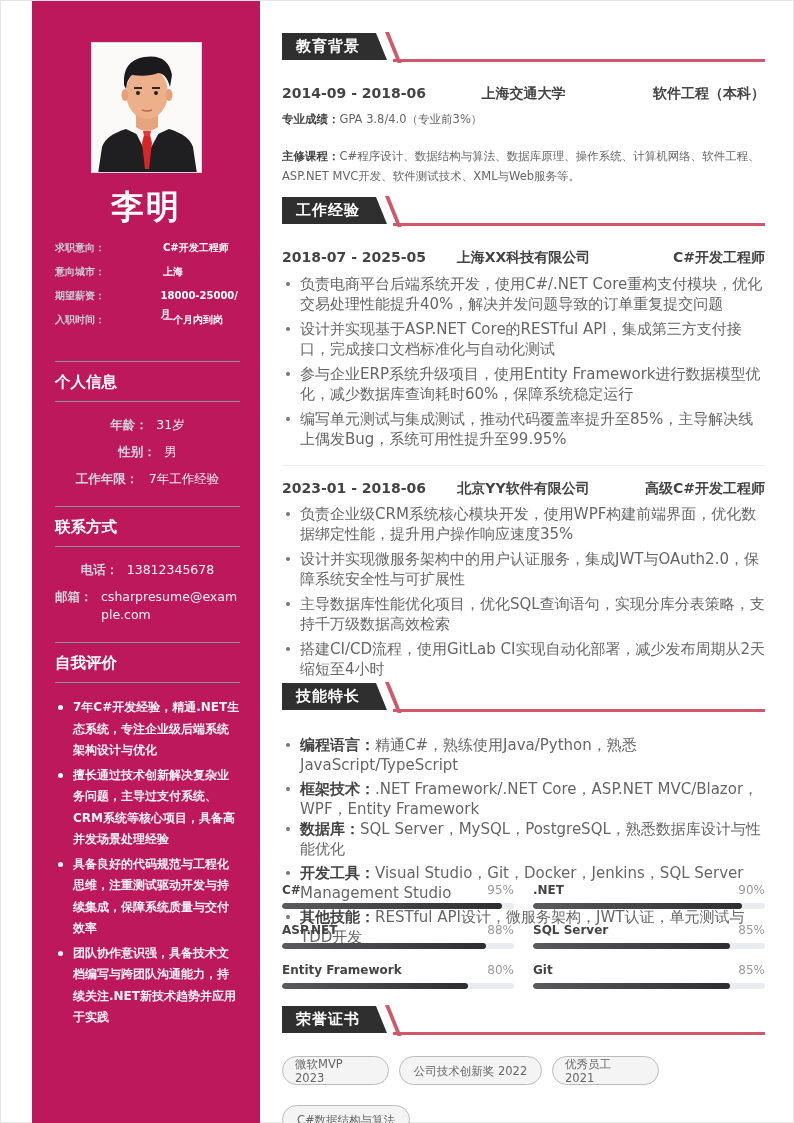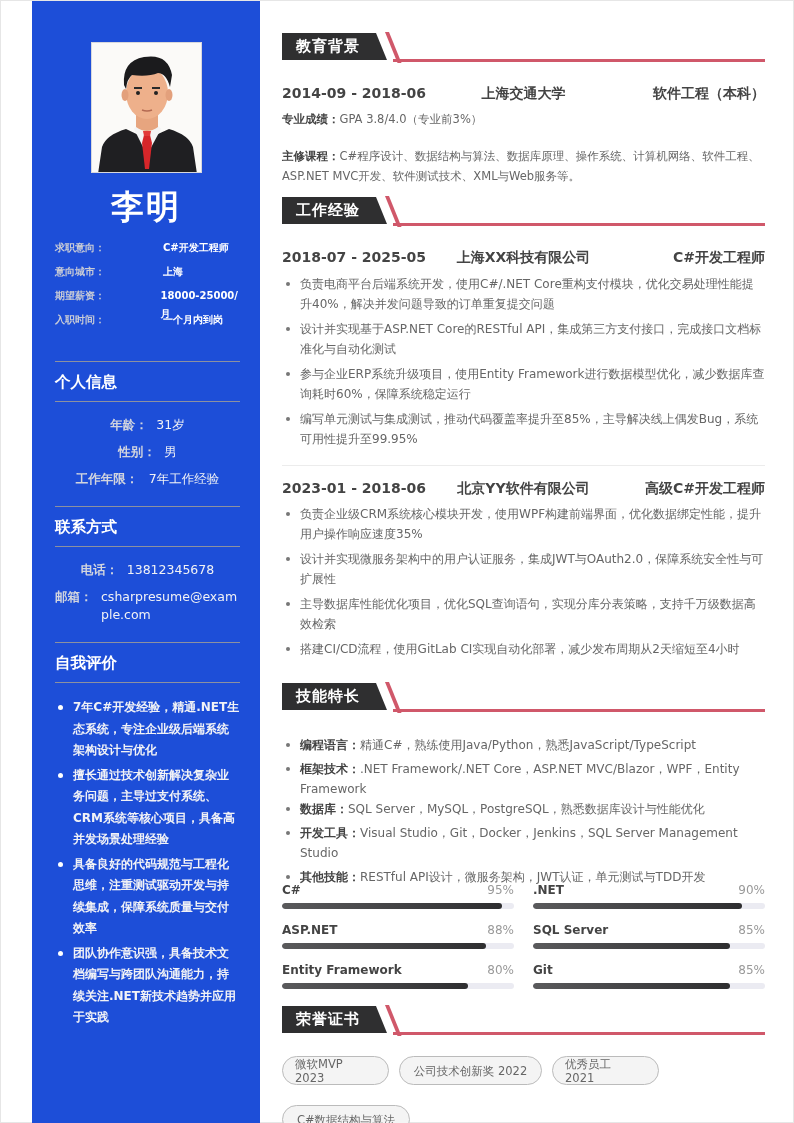--- a/index.html
+++ b/index.html
@@ -1,21 +1,21 @@
 <!DOCTYPE html>
 <html><head>
 <meta charset="utf-8">
 <style>
   * { box-sizing: border-box; margin: 0; padding: 0; }
   html, body { width: 794px; height: 1123px; overflow: hidden; background: #ffffff; }
   body { font-family: "DejaVu Sans", "Liberation Sans", sans-serif; color: #555; position: relative; }
   .page { position: absolute; left: 0; top: 0; width: 794px; height: 1123px; border: 1px solid #e6e6e6; background: #fff; }
 
   
-  .sidebar { position: absolute; left: 31px; top: 0; width: 228px; height: 1123px; background: #1d4ed8; color: #e8e9ee; }
+  .sidebar { position: absolute; left: 31px; top: 0; width: 228px; height: 1123px; background: #be185d; color: #e8e9ee; }
   .photo { position: absolute; left: 59px; top: 41px; width: 111px; height: 131px; border: 1px solid #d7d8dd; background: #fafafa; overflow: hidden; }
   .name { position: absolute; left: 0; top: 184px; width: 228px; text-align: center; font-size: 33px; font-weight: bold; color: #ffffff; letter-spacing: 2px; }
   .intent { position: absolute; left: 23px; top: 238px; width: 190px; }
   .intent-row { display: flex; font-size: 10px; font-weight: bold; height: 24px; line-height: 18px; color: #e3e4ea; gap: 36px; }
   .intent-row .k { width: 72px; color: #c9ccd6; }
   .intent-row .v { color: #ffffff; }
 
   .side-sec { position: absolute; left: 23px; width: 185px; }
   .side-sec .hr { height: 1px; background: #8c91a0; }
   .side-sec .title { font-size: 15.5px; font-weight: bold; color: #ffffff; padding: 10px 0 8px 0; }
@@ -34,21 +34,21 @@
   .sec-head .slash { position: absolute; left: 103px; top: -1px; width: 4px; height: 31px; background: #d0586a; transform: skewX(22deg); transform-origin: top left; }
   .sec-head .line { position: absolute; left: 111px; top: 26px; right: 0; height: 3px; background: #d0586a; }
 
   .row3 { display: flex; justify-content: space-between; font-size: 14px; font-weight: bold; color: #444; height: 20px; line-height: 20px; }
   .row3 .mid { text-align: center; flex: 1; }
   .row3 .l, .row3 .r { width: 160px; }
   .row3 .r { text-align: right; }
   .edu-line { font-size: 11.5px; line-height: 20px; color: #666; }
   .edu-line b { color: #444; text-align: right; }
   .bul { list-style: none; }
-  .bul li { position: relative; padding-left: 18px; font-size: 12px; line-height: 20px; color: #666; margin-bottom: 5px; }
+  .bul li { position: relative; padding-left: 18px; font-size: 15px; line-height: 20px; color: #666; margin-bottom: 5px; }
   .bul li::before { content: ""; position: absolute; left: 4px; top: 8px; width: 4px; height: 4px; border-radius: 50%; background: #777; }
   .bul li b { color: #444; }
   .divider { height: 1px; background: #ececec; }
 
   .skills-grid { position: absolute; left: 0; width: 483px; display: grid; grid-template-columns: 232px 232px; column-gap: 19px; row-gap: 13px; }
   .skill .top { display: flex; justify-content: space-between; font-size: 12px; line-height: 16px; }
   .skill .sname { font-weight: bold; color: #444; }
   .skill .spct { color: #999; }
   .skill .track { margin-top: 5px; height: 6px; background: #ebebf2; border-radius: 3px; overflow: hidden; }
   .skill .fill { height: 6px; background: linear-gradient(90deg, #5a5a5c, #2e2e30); border-radius: 3px; }

